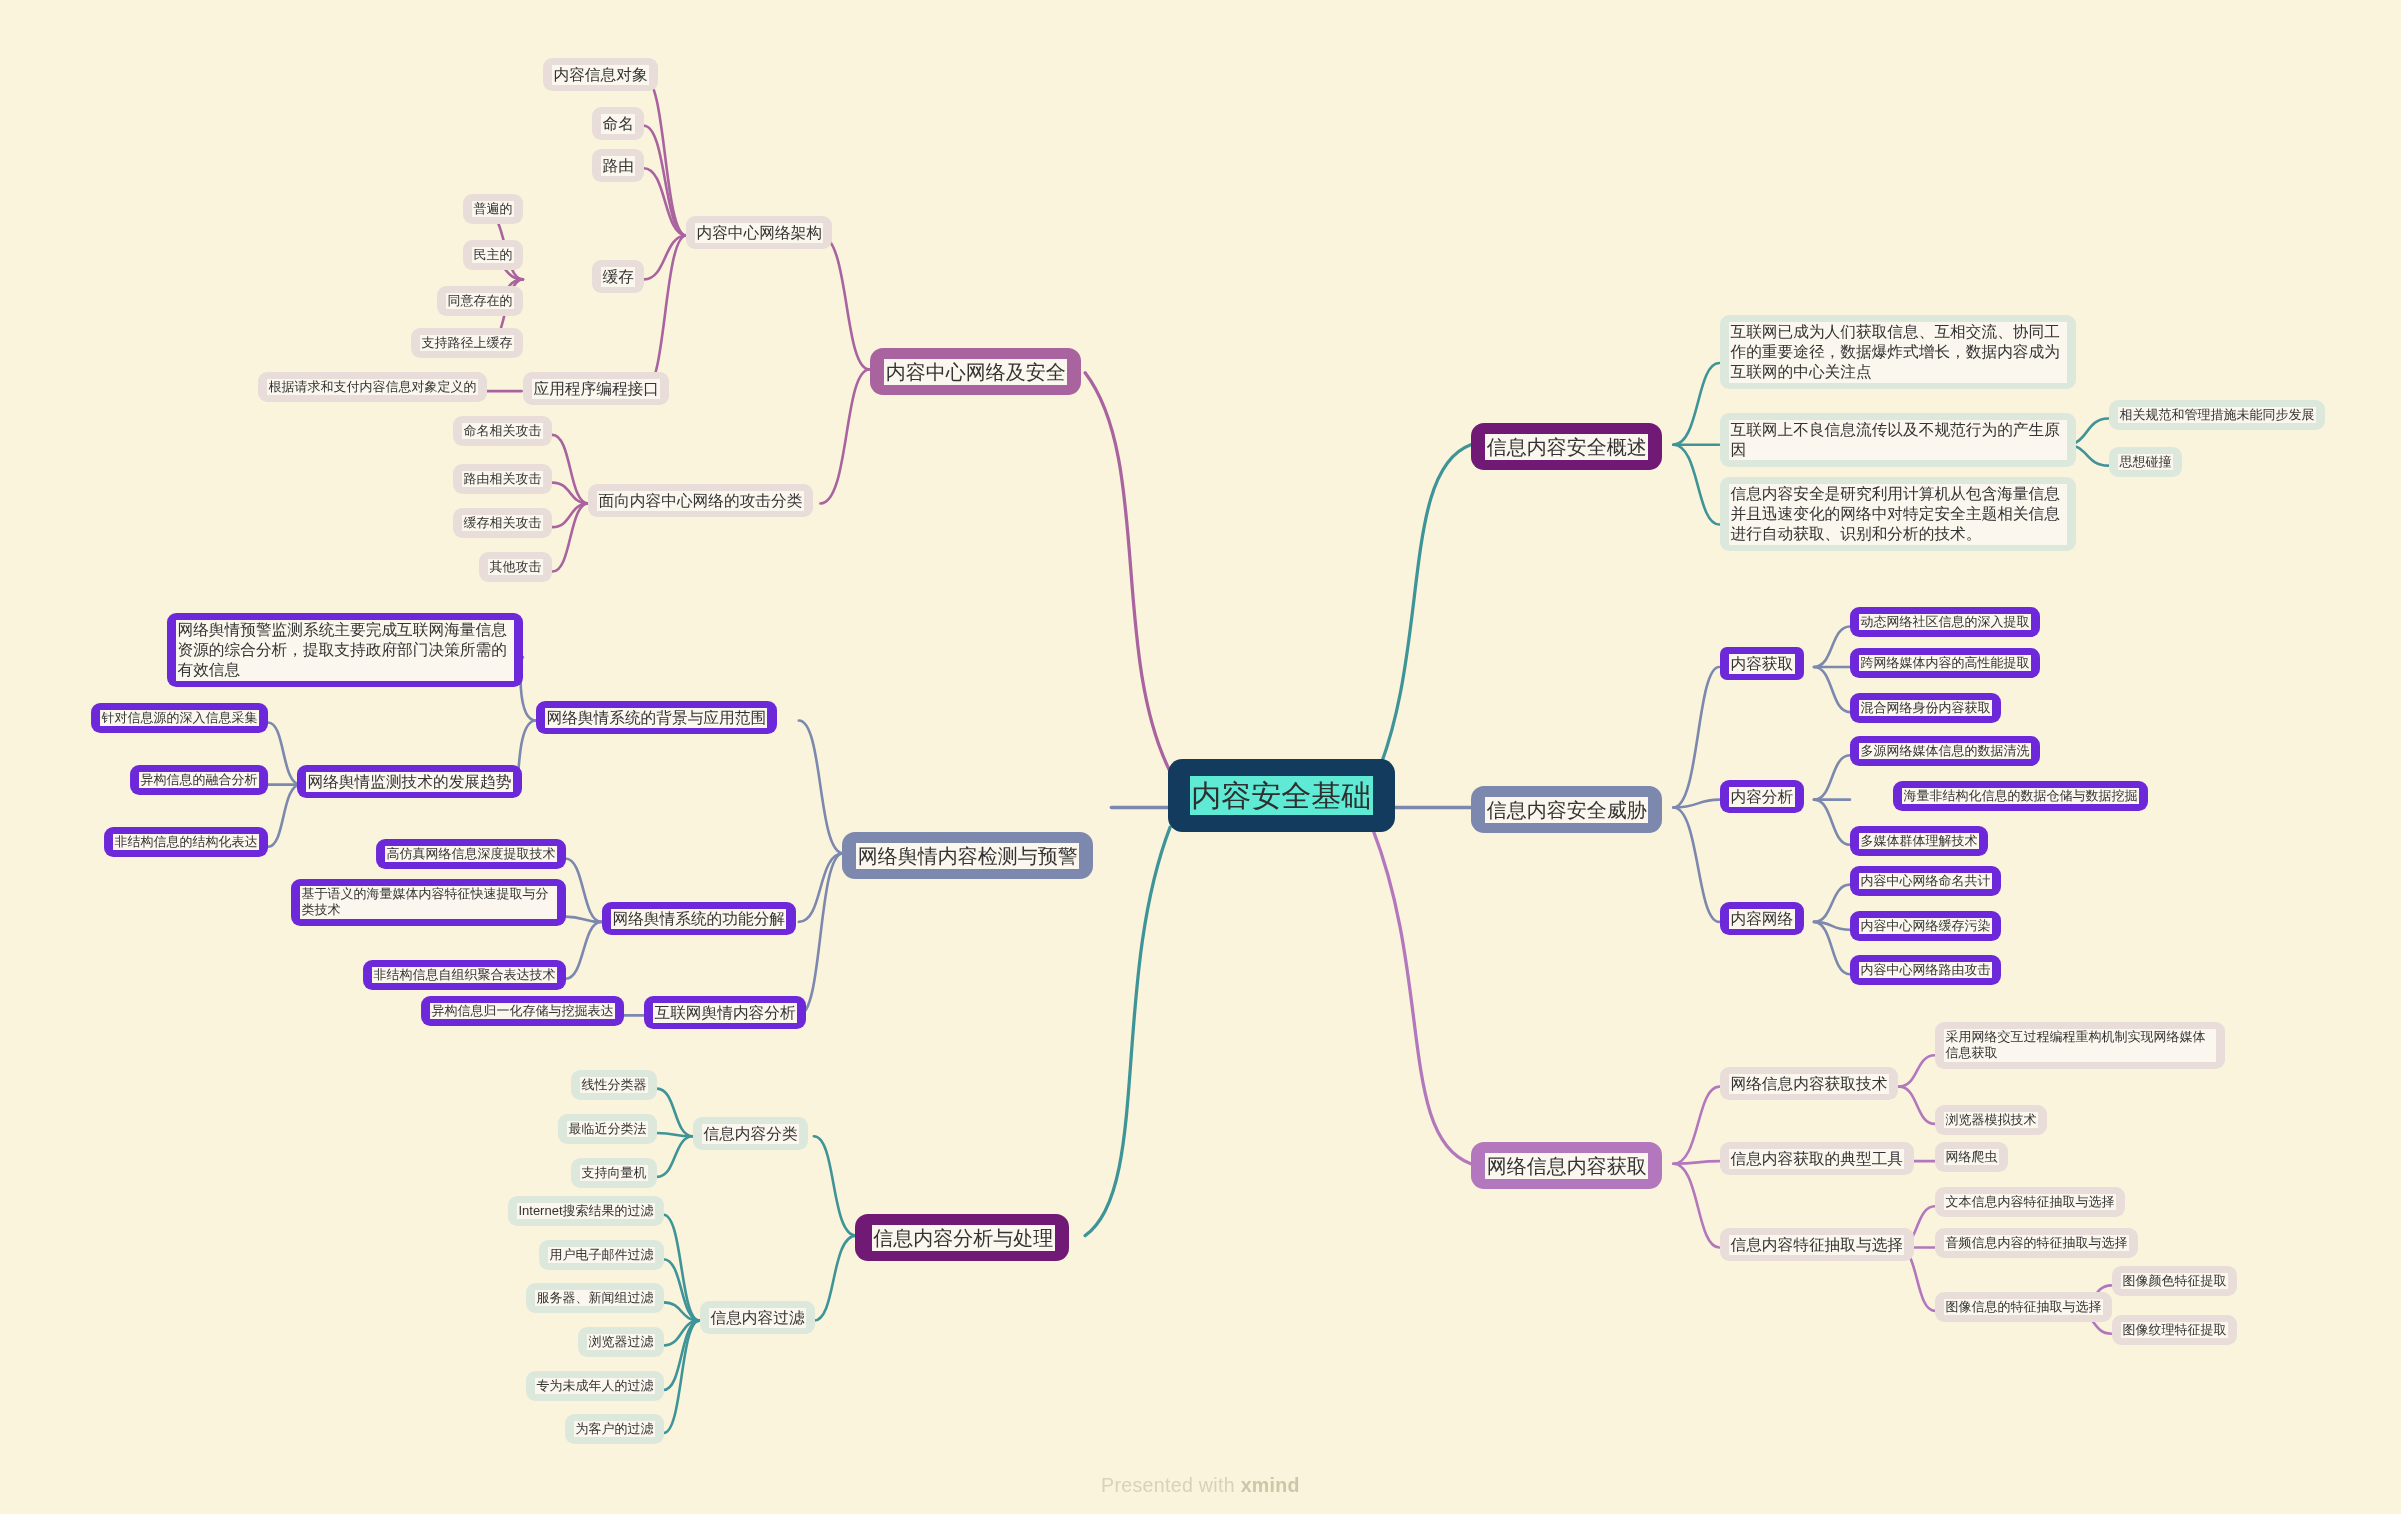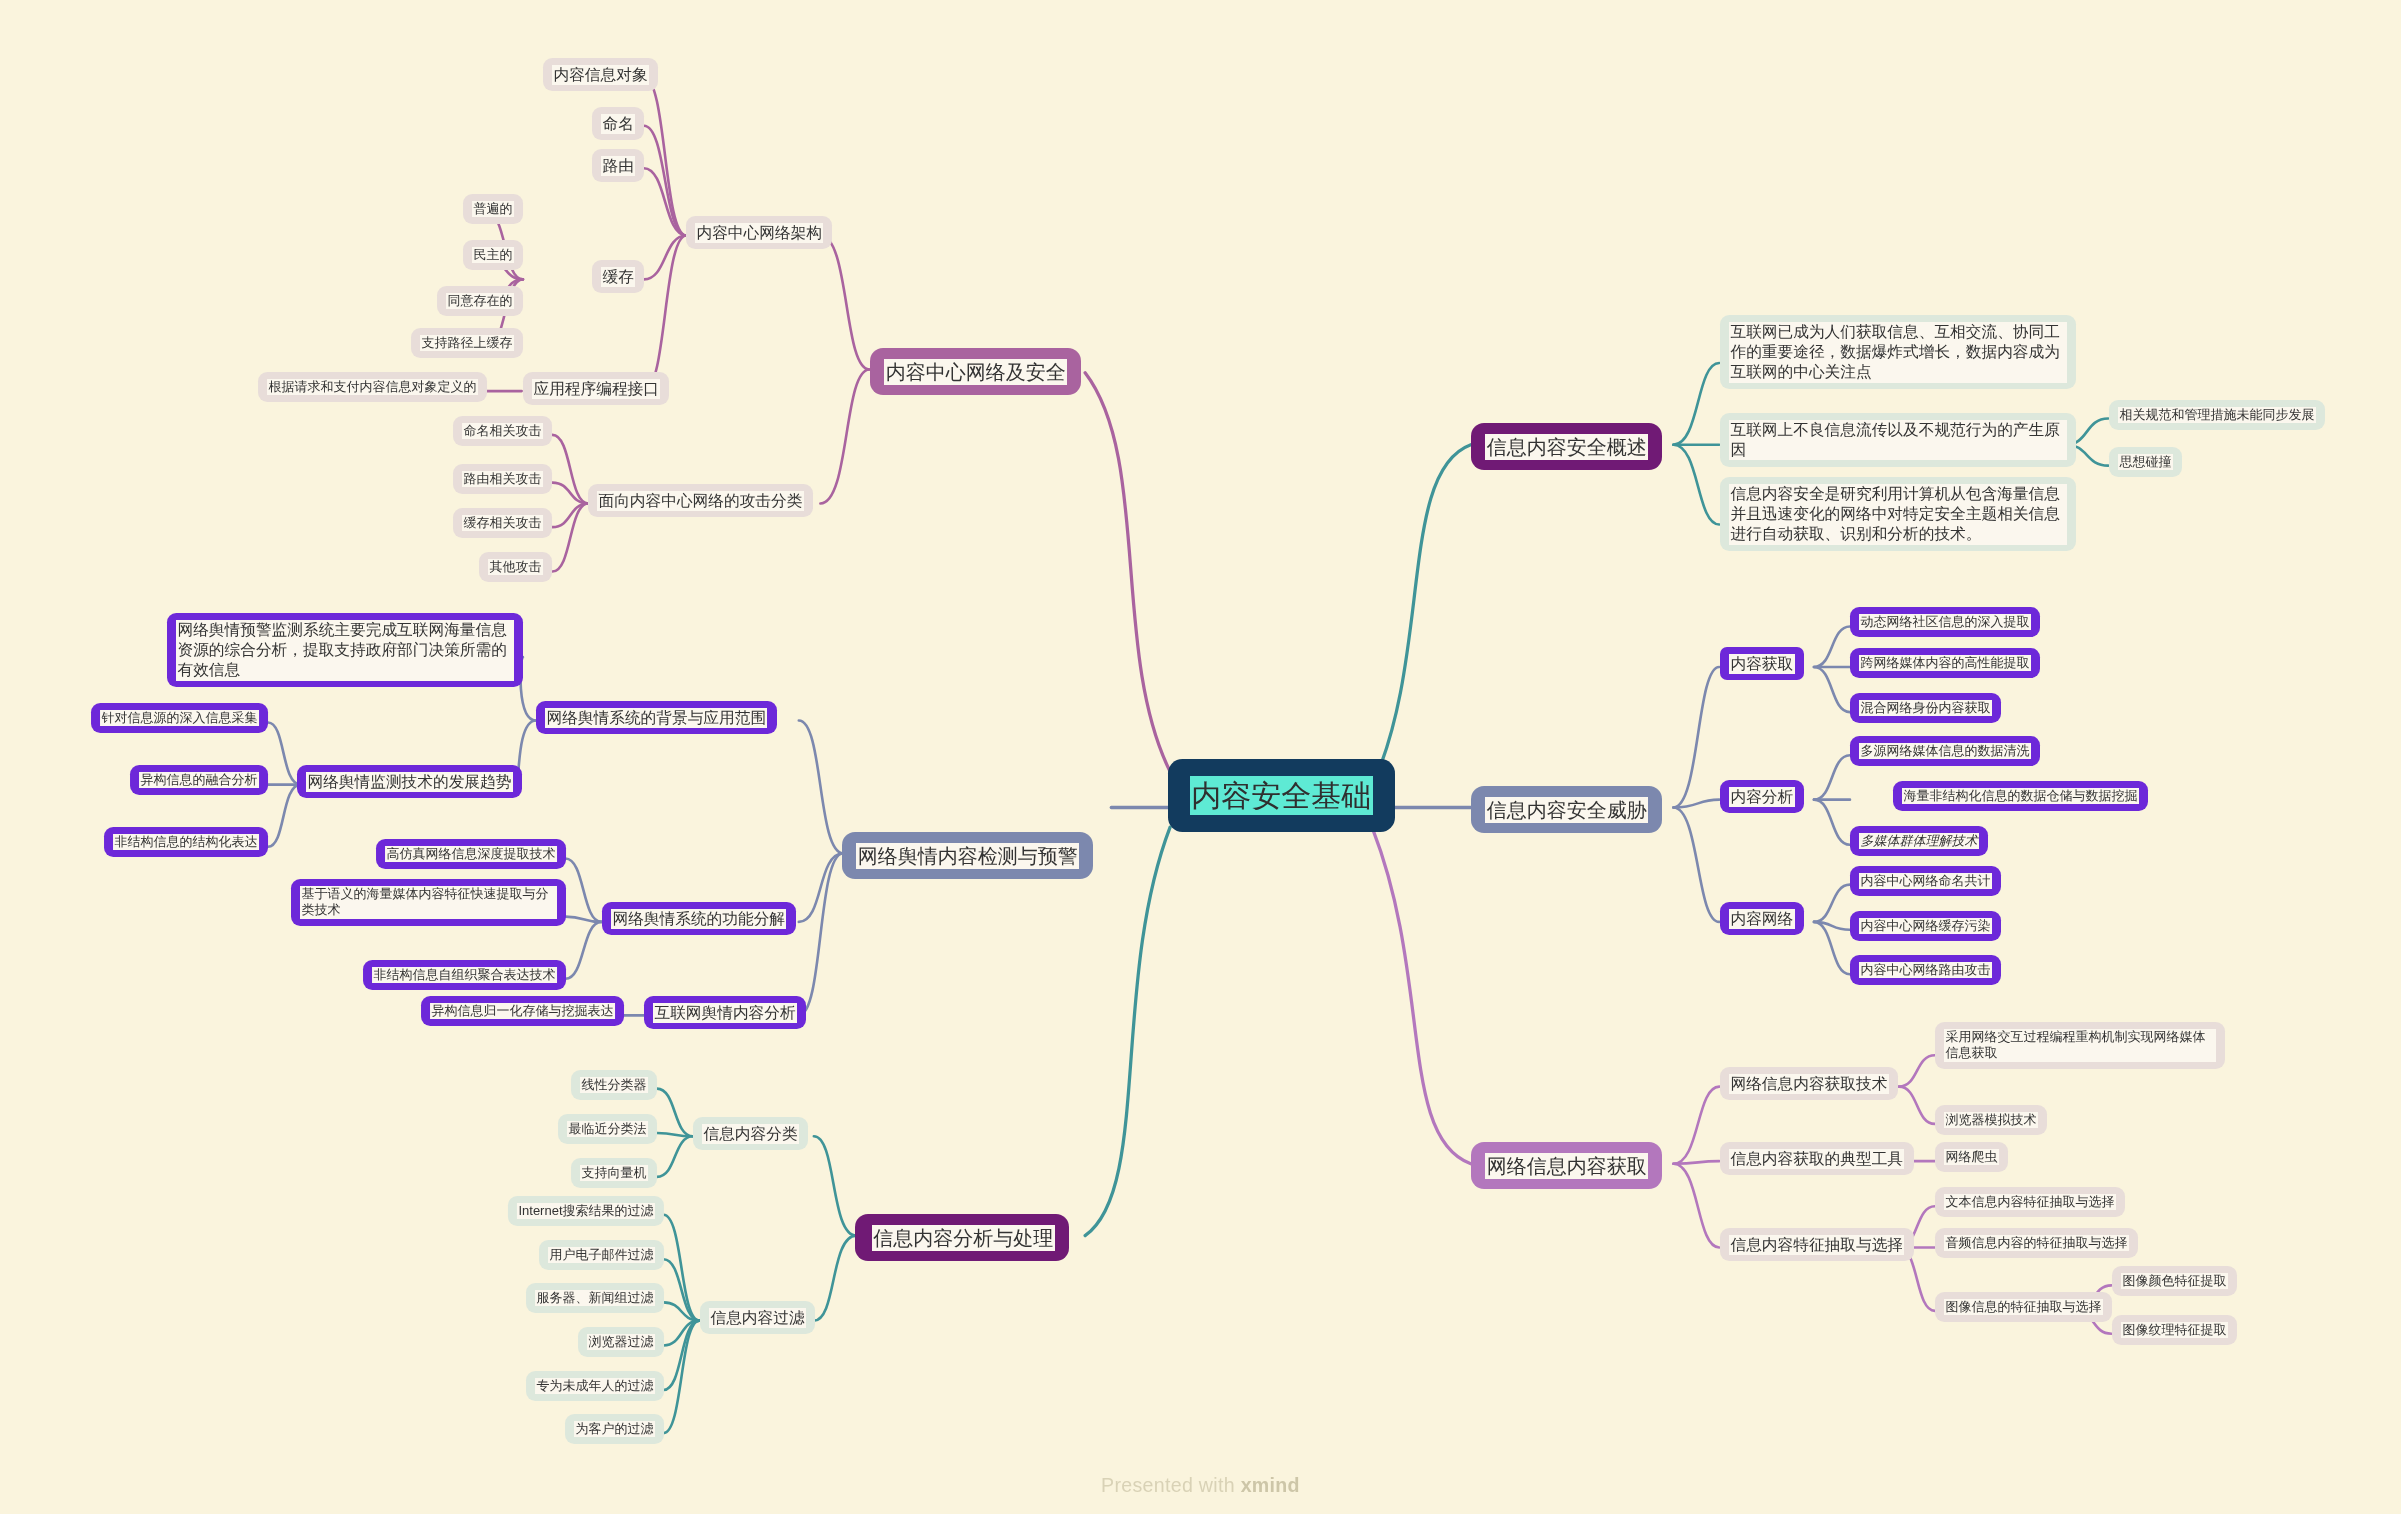--- a/index.html
+++ b/index.html
@@ -320,21 +320,21 @@
     </div>
   <div class="node sub s-slate" style="left:1720px;top:780px;">
     <span class="txt">内容分析</span>
     </div>
   <div class="node sub2 s-slate" style="left:1850px;top:736px;">
     <span class="txt">多源网络媒体信息的数据清洗</span>
     </div>
   <div class="node sub2 s-slate" style="left:1850px;top:781px;margin-left:43px;">
     <span class="txt">海量非结构化信息的数据仓储与数据挖掘</span>
     </div>
-  <div class="node sub2 s-slate" style="left:1850px;top:826px;font-style:italic;">
+  <div class="node sub2 s-slate" style="left:1850px;top:826px;">
     <span class="txt">多媒体群体理解技术</span>
     </div>
   <div class="node sub s-slate" style="left:1720px;top:902px;">
     <span class="txt">内容网络</span>
     </div>
   <div class="node sub2 s-slate" style="left:1850px;top:866px;">
     <span class="txt">内容中心网络命名共计</span>
     </div>
   <div class="node sub2 s-slate" style="left:1850px;top:911px;">
     <span class="txt">内容中心网络缓存污染</span>

